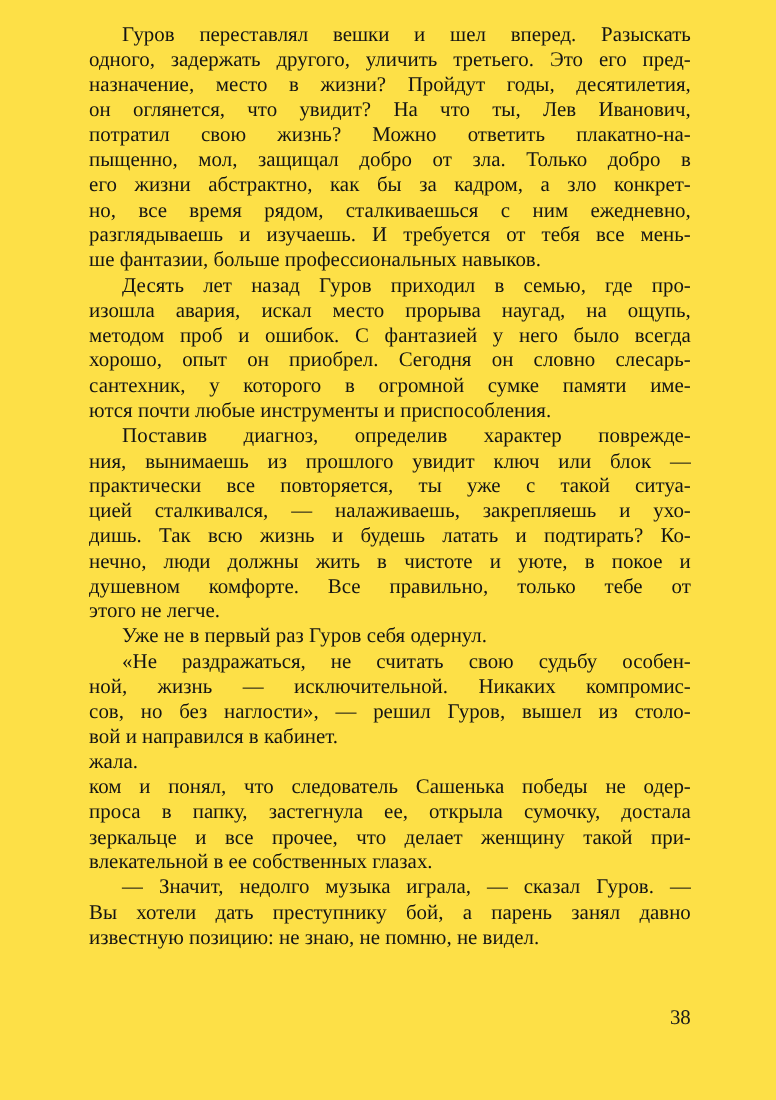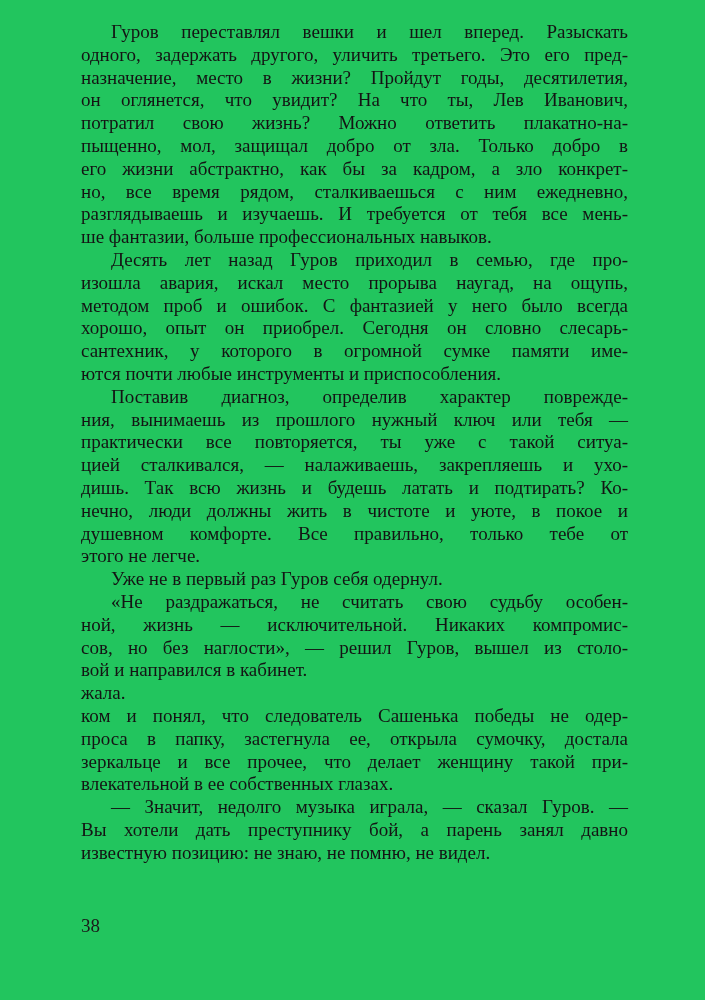--- a/index.html
+++ b/index.html
@@ -4,21 +4,21 @@
 <style>
   html, body {
     margin: 0;
     padding: 0;
     background: #ffffff;
   }
   .page {
     position: relative;
     width: 705px;
     height: 1000px;
-    background: #22c55e;
+    background: #fde047;
     color: #141414;
     font-family: "Liberation Serif", serif;
     overflow: hidden;
   }
   .text-column {
     position: absolute;
     left: 81px;
     top: 21px;
     width: 547px;
     font-size: 19px;
@@ -39,21 +39,21 @@
     padding-left: 30px;
   }
   .line.last {
     text-align-last: left;
   }
   .page-number {
     position: absolute;
     left: 81px;
     width: 547px;
     top: 915px;
-    text-align: left;
+    text-align: right;
     font-size: 19px;
     color: #1a1a1a;
   }
 </style>
 </head>
 <body>
 
 <div class="page">
   <div class="text-column">
       <div class="paragraph">
@@ -71,21 +71,21 @@
       <div class="paragraph">
         <div class="line first">Десять лет назад Гуров приходил в семью, где про-</div>
         <div class="line">изошла авария, искал место прорыва наугад, на ощупь,</div>
         <div class="line">методом проб и ошибок. С фантазией у него было всегда</div>
         <div class="line">хорошо, опыт он приобрел. Сегодня он словно слесарь-</div>
         <div class="line">сантехник, у которого в огромной сумке памяти име-</div>
         <div class="line last">ются почти любые инструменты и приспособления.</div>
       </div>
       <div class="paragraph">
         <div class="line first">Поставив диагноз, определив характер поврежде-</div>
-        <div class="line">ния, вынимаешь из прошлого нужный ключ или тебя —</div>
+        <div class="line">ния, вынимаешь из прошлого увидит ключ или блок —</div>
         <div class="line">практически все повторяется, ты уже с такой ситуа-</div>
         <div class="line">цией сталкивался, — налаживаешь, закрепляешь и ухо-</div>
         <div class="line">дишь. Так всю жизнь и будешь латать и подтирать? Ко-</div>
         <div class="line">нечно, люди должны жить в чистоте и уюте, в покое и</div>
         <div class="line">душевном комфорте. Все правильно, только тебе от</div>
         <div class="line last">этого не легче.</div>
       </div>
       <div class="paragraph">
         <div class="line first last">Уже не в первый раз Гуров себя одернул.</div>
       </div>

